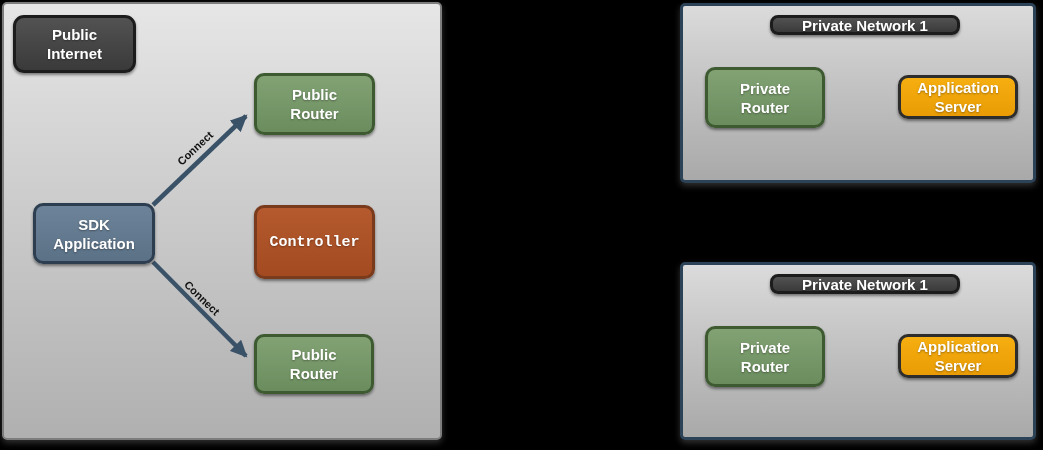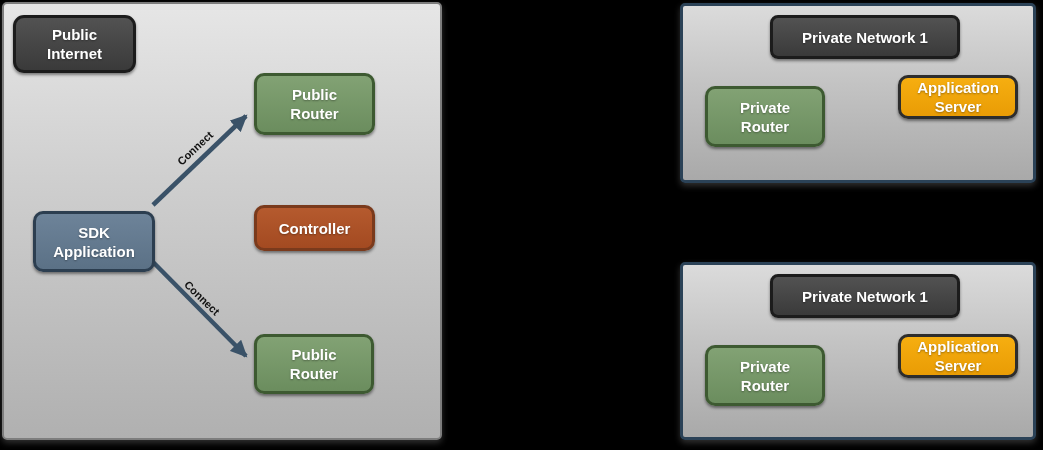--- a/index.html
+++ b/index.html
@@ -34,38 +34,38 @@
   }
   .node-dark  { background:linear-gradient(180deg,#525252,#3a3a3a); border:3px solid #1c1c1c; }
   .node-blue  { background:linear-gradient(180deg,#6d8399,#5b7186); border:3px solid #2c3e50; }
   .node-green { background:linear-gradient(180deg,#82a274,#6b8d5e); border:3px solid #3d5a31; }
   .node-rust  { background:linear-gradient(180deg,#b55a2e,#a34a21); border:3px solid #7a3a1c; }
   .node-orange{ background:linear-gradient(180deg,#f6ae10,#e99c05); border:3px solid #2d2d2d; }
 
   
   #badge-public-internet { left:9px;  top:11px;  width:123px; height:58px; border-radius:11px; }
   #node-public-router-top    { left:250px; top:69px;  width:121px; height:62px; }
-  #node-sdk-application      { left:29px;  top:199px; width:122px; height:61px;margin-top:8px; }
-  #node-controller           { left:250px; top:201px; width:121px; height:46px; }
+  #node-sdk-application      { left:29px;  top:199px; width:122px; height:61px; }
+  #node-controller           { left:250px; top:201px; width:121px; height:74px;font-family:Liberation Mono, monospace; }
   #node-public-router-bottom { left:250px; top:330px; width:120px; height:60px; }
 
   .arrows { position:absolute; left:0; top:0; pointer-events:none; }
   .edge-label {
     position:absolute; font-size:11px; font-weight:bold; color:#111111;
     white-space:nowrap; pointer-events:none;
   }
   #edge-label-top    { left:191px; top:144px; transform:translate(-50%,-50%) rotate(-43deg); }
   #edge-label-bottom { left:198px; top:294px; transform:translate(-50%,-50%) rotate(44deg); }
 
   
   .pn-header {
-    left:87px; top:9px; width:190px; height:44px;
+    left:87px; top:9px; width:190px; height:20px;
     border-radius:8px; padding:0 6px; white-space:nowrap;
   }
-  .pn-router { left:22px;  top:80px; width:120px; height:61px; }
+  .pn-router { left:22px;  top:61px; width:120px; height:61px; }
   .pn-server { left:215px; top:69px; width:120px; height:44px; }
 </style>
 </head>
 <body>
 
 <div class="stage">
 
   <div class="zone zone-left">
 
     <svg class="arrows" width="440" height="438" viewBox="0 0 440 438">

